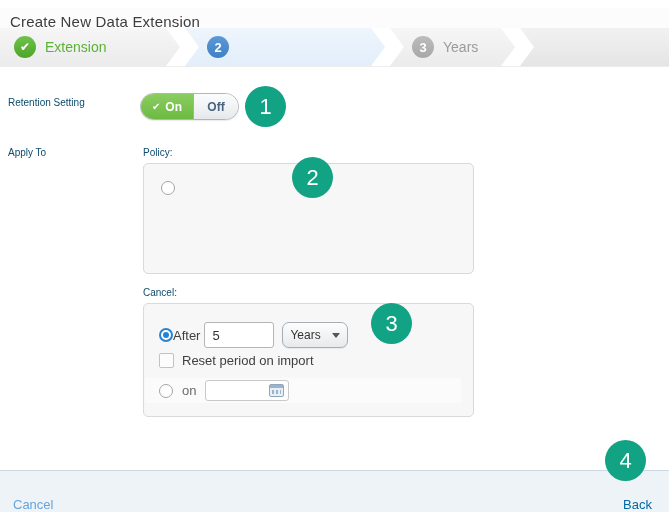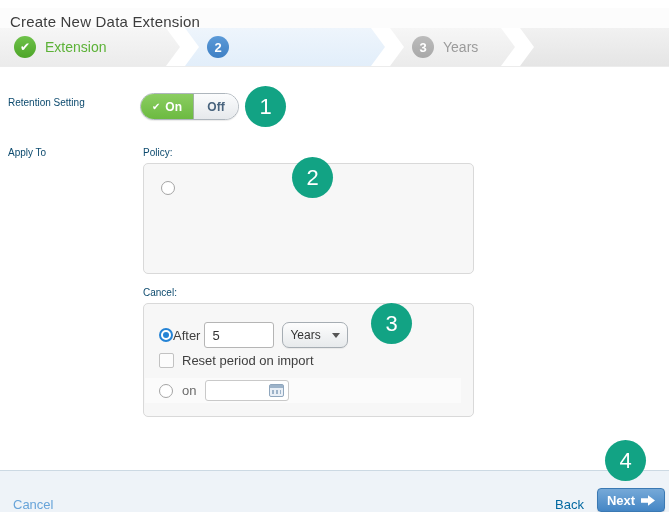--- a/index.html
+++ b/index.html
@@ -165,21 +165,15 @@
         <span class="cal-icon"></span>
       </div>
     </div>
   </div>
   <div class="callout" style="left:371px; top:303px;">3</div>
 
   <div class="callout" style="left:605px; top:440px;">4</div>
   <div class="footer">
     <a class="link link-cancel">Cancel</a>
     <a class="link link-back">Back</a>
-    <div class="btn-next">
-      <span>Next</span>
-      <svg width="14" height="11" viewBox="0 0 16 12">
-          <path d="M0 3.5h8V0l8 6-8 6V8.5H0z" fill="#ffffff"></path>
-        </svg>
-    </div>
   </div>
 
 </div>
 
 </body></html>

